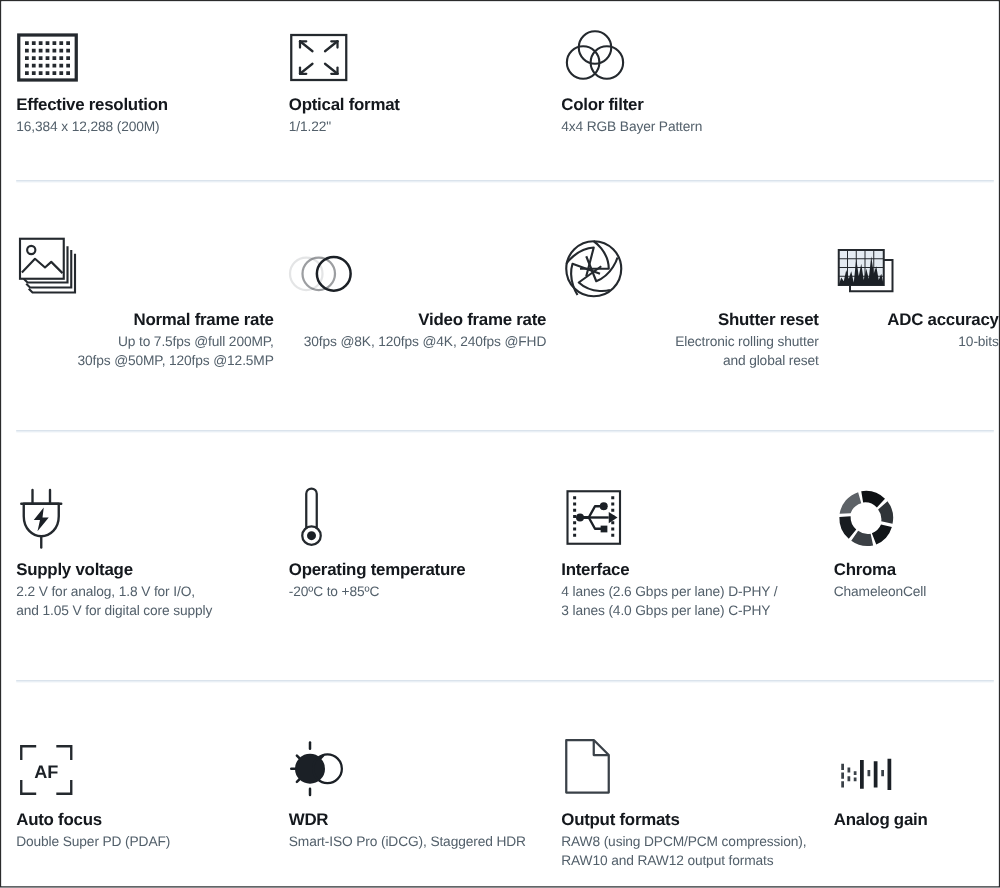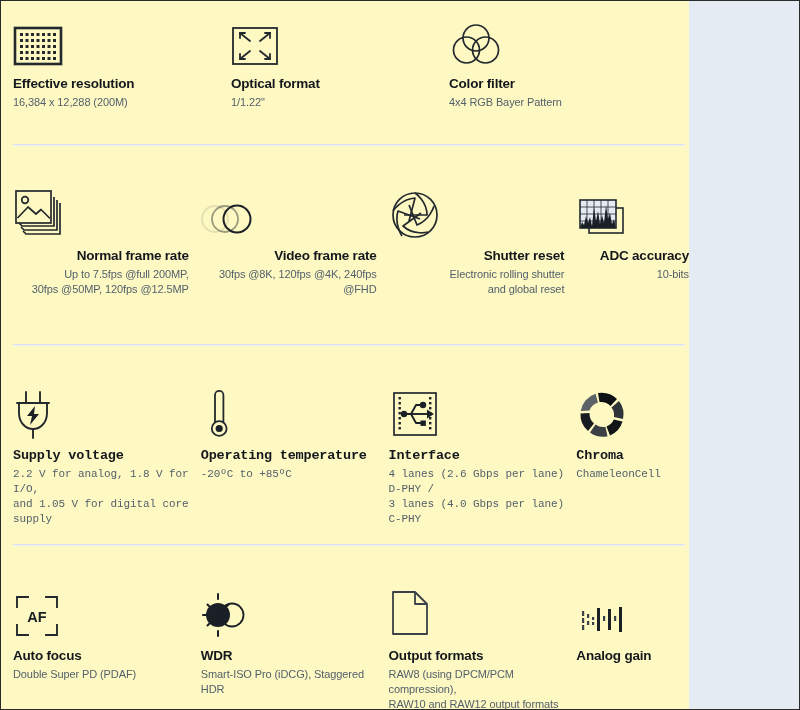--- a/index.html
+++ b/index.html
@@ -9,24 +9,24 @@
     width: 800px; height: 710px;
     overflow: hidden;
   }
   body {
     background: #e4ebf2;
     font-family: "Liberation Sans", sans-serif;
     border: 1px solid #2b2b2b;
     position: relative;
   }
   #spec-sheet {
-    width: 688px;
+    width: 798px;
     height: 708px;
     position: relative;
-    background: #fef9c3;
+    background: #ffffff;
   }
   .spec-row {
     position: relative;
     display: flex;
     width: 100%;
   }
   .row-divider {
     position: absolute;
     left: 12px;
     right: 4px;
@@ -61,21 +61,21 @@
   .cell-sub {
     font-size: 11px;
     color: #53606b;
     line-height: 15px;
     letter-spacing: -0.1px;
     white-space: pre-line;
   }
   
   .row-1 { padding-top: 10px; height: 145px; }
   .row-2 { padding-top: 33px; height: 200px; text-align: right; }
-  .row-3 { padding-top: 33px; height: 200px; font-family: Liberation Mono, monospace; }
+  .row-3 { padding-top: 33px; height: 200px; }
   .row-4 { padding-top: 33px; height: 163px; }
   .row-1 .spec-cell { padding-left: 12px; }
   .row-2 .icon-box, .row-3 .icon-box, .row-4 .icon-box { height: 62px; }
 </style>
 </head>
 <body>
 
 <div id="spec-sheet">
 
   <div class="spec-row row-1">

